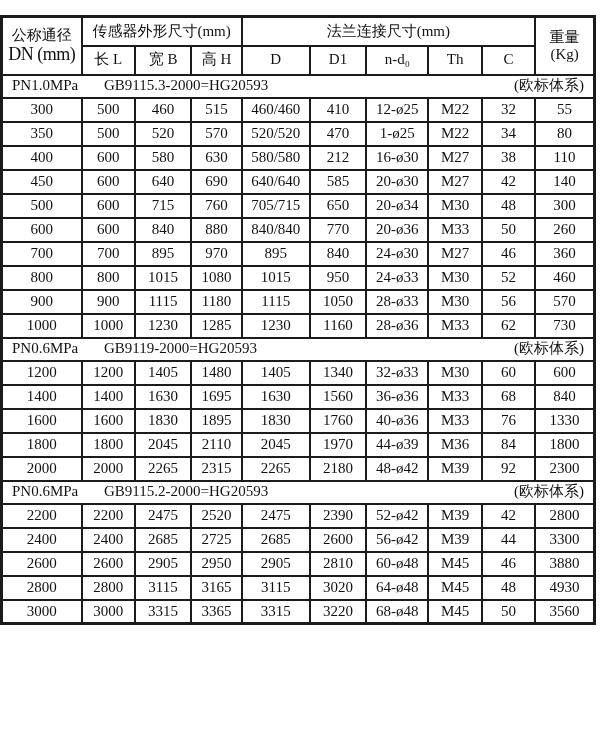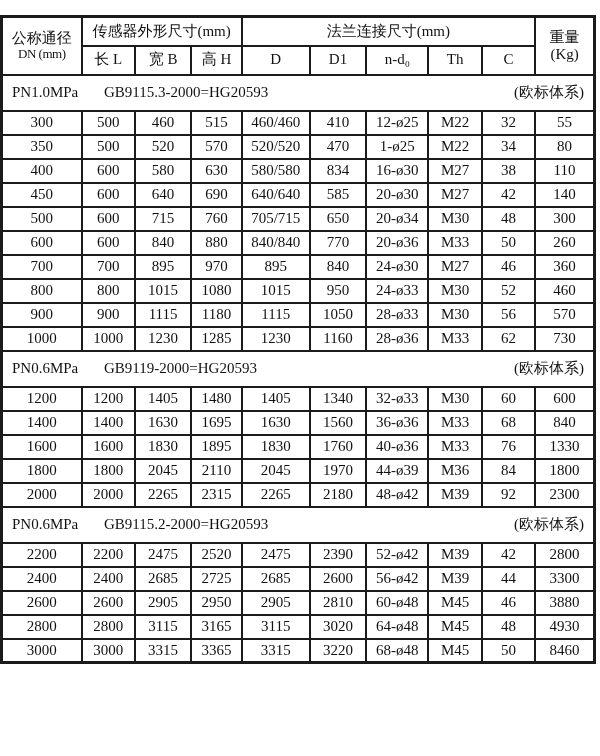--- a/index.html
+++ b/index.html
@@ -33,24 +33,24 @@
     vertical-align: middle;
     padding: 0;
     font-size: 15px;
     font-weight: normal;
     line-height: 1.15;
     overflow: hidden;
     white-space: nowrap;
   }
   table.spec thead tr { height: 29px; }
   table.spec tbody tr { height: 24px; }
-  table.spec tbody tr.section-row { height: 36px; font-family: Liberation Serif, serif; }
+  table.spec tbody tr.section-row { height: 23px; font-family: Liberation Serif, serif; }
   th.group-hdr { font-size: 16px; }
   th.dn-hdr .line2 {
-    font-size: 13px;
+    font-size: 18px;
     letter-spacing: -0.5px;
   }
   th.weight-hdr { font-size: 15.5px; }
   td.section-cell { padding: 0; }
   .section-flex {
     display: flex;
     align-items: center;
     padding: 0 9px;
     font-size: 15px;
   }
@@ -144,21 +144,21 @@
           <td>M22</td>
           <td>34</td>
           <td>80</td>
         </tr>
         <tr>
           <td>400</td>
           <td>600</td>
           <td>580</td>
           <td>630</td>
           <td>580/580</td>
-          <td>834</td>
+          <td>212</td>
           <td>16-ø30</td>
           <td>M27</td>
           <td>38</td>
           <td>110</td>
         </tr>
         <tr>
           <td>450</td>
           <td>600</td>
           <td>640</td>
           <td>690</td>
@@ -370,17 +370,17 @@
         <tr>
           <td>3000</td>
           <td>3000</td>
           <td>3315</td>
           <td>3365</td>
           <td>3315</td>
           <td>3220</td>
           <td>68-ø48</td>
           <td>M45</td>
           <td>50</td>
-          <td>8460</td>
+          <td>3560</td>
         </tr>
       </tbody>
   </table>
 </div>
 
 </body></html>

